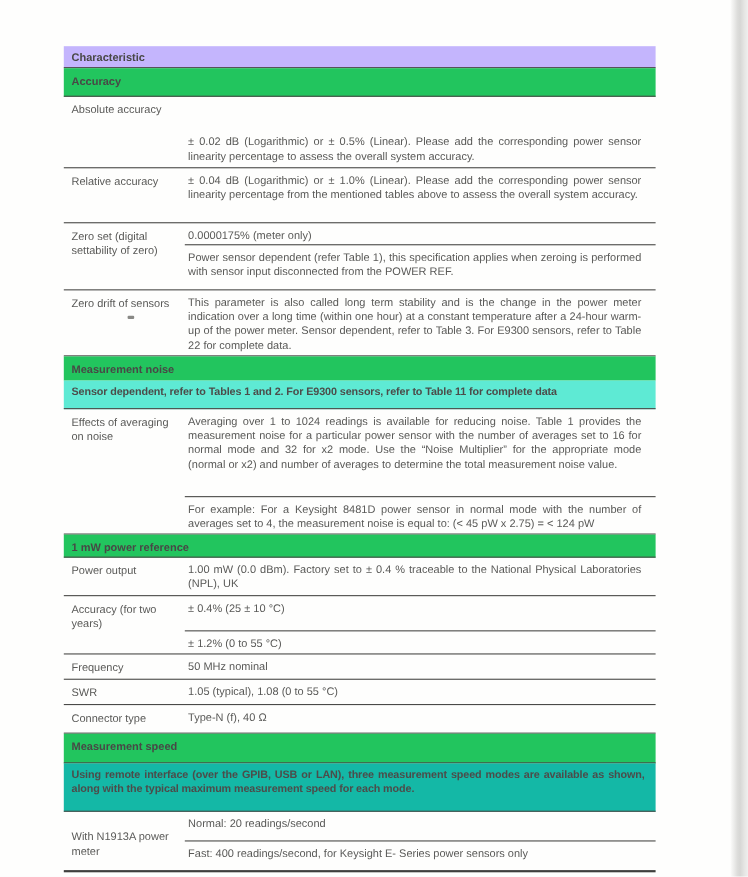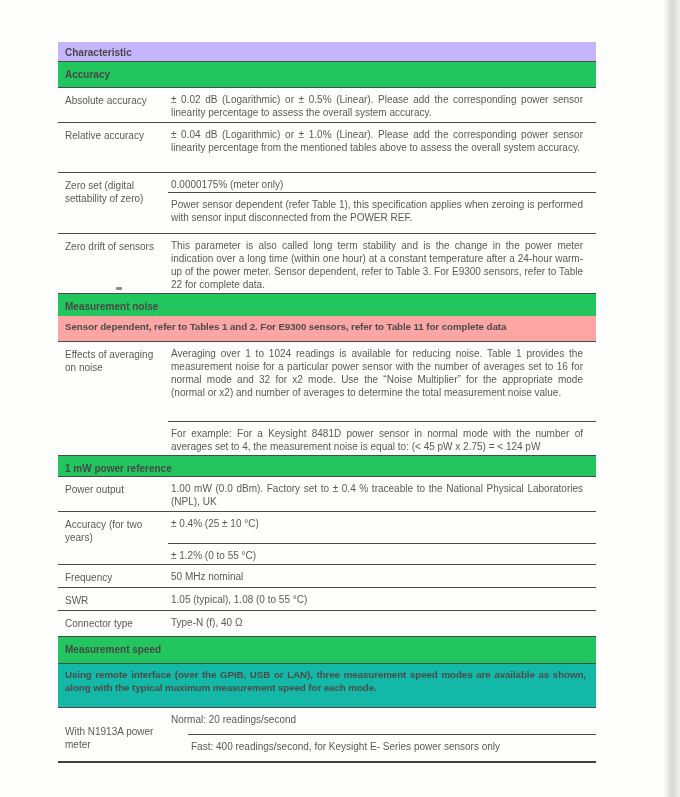--- a/index.html
+++ b/index.html
@@ -32,21 +32,21 @@
   }
   .t-section {
     background: #22c55e;
     border-bottom: 1px solid #4a4a48;
     font-weight: bold; font-size: 10px; color: #484846;
     padding: 7px 8px 0 7px;
     box-sizing: border-box;
   }
   .t-section.no-border { border-bottom: none; }
   .t-note {
-    background: #fca5a5;
+    background: #5eead4;
     border-bottom: 1px solid #4a4a48;
     font-weight: bold; font-size: 9.8px; line-height: 13px; color: #4c4c4a;
     letter-spacing: -0.1px;
     padding: 4px 10px 0 7px;
     box-sizing: border-box;
     text-align: justify;
   }
   .t-note.light { background: #14b8a6; }
   .t-row {
     display: flex;
@@ -71,21 +71,21 @@
 </head>
 <body>
 
 <div class="page">
   <div class="spec-table" id="spec-table">
       <div class="t-header" style="min-height: 20px;">Characteristic</div>
       <div class="t-section" style="min-height: 26px;">Accuracy</div>
       <div class="t-row">
         <div class="t-label">Absolute accuracy</div>
         <div class="t-values">
-          <div class="t-cell" style="min-height: 34px;">± 0.02 dB (Logarithmic) or ± 0.5% (Linear). Please add the corresponding power sensor linearity percentage to assess the overall system accuracy.</div>
+          <div class="t-cell" style="min-height: 34px; margin-top: 30px;">± 0.02 dB (Logarithmic) or ± 0.5% (Linear). Please add the corresponding power sensor linearity percentage to assess the overall system accuracy.</div>
         </div>
       </div>
       <div class="t-row">
         <div class="t-label">Relative accuracy</div>
         <div class="t-values">
           <div class="t-cell" style="min-height: 49px;">± 0.04 dB (Logarithmic) or ± 1.0% (Linear). Please add the corresponding power sensor linearity percentage from the mentioned tables above to assess the overall system accuracy.</div>
         </div>
       </div>
       <div class="t-row">
         <div class="t-label">Zero set (digital settability of zero)</div>
@@ -140,19 +140,19 @@
         <div class="t-values">
           <div class="t-cell" style="min-height: 25px;">Type-N (f), 40 Ω</div>
         </div>
       </div>
       <div class="t-section" style="min-height: 27px;">Measurement speed</div>
       <div class="t-note light" style="min-height: 44px;">Using remote interface (over the GPIB, USB or LAN), three measurement speed modes are available as shown, along with the typical maximum measurement speed for each mode.</div>
       <div class="t-row thick">
         <div class="t-label">With N1913A power meter</div>
         <div class="t-values">
           <div class="t-cell" style="min-height: 26px;">Normal: 20 readings/second</div>
-          <div class="t-cell" style="min-height: 27px; margin-left: 20px;">Fast: 400 readings/second, for Keysight E- Series power sensors only</div>
+          <div class="t-cell" style="min-height: 27px;">Fast: 400 readings/second, for Keysight E- Series power sensors only</div>
         </div>
       </div>
     </div>
   <div class="scan-speck"></div>
   <div class="page-edge"></div>
 </div>
 
 </body></html>

